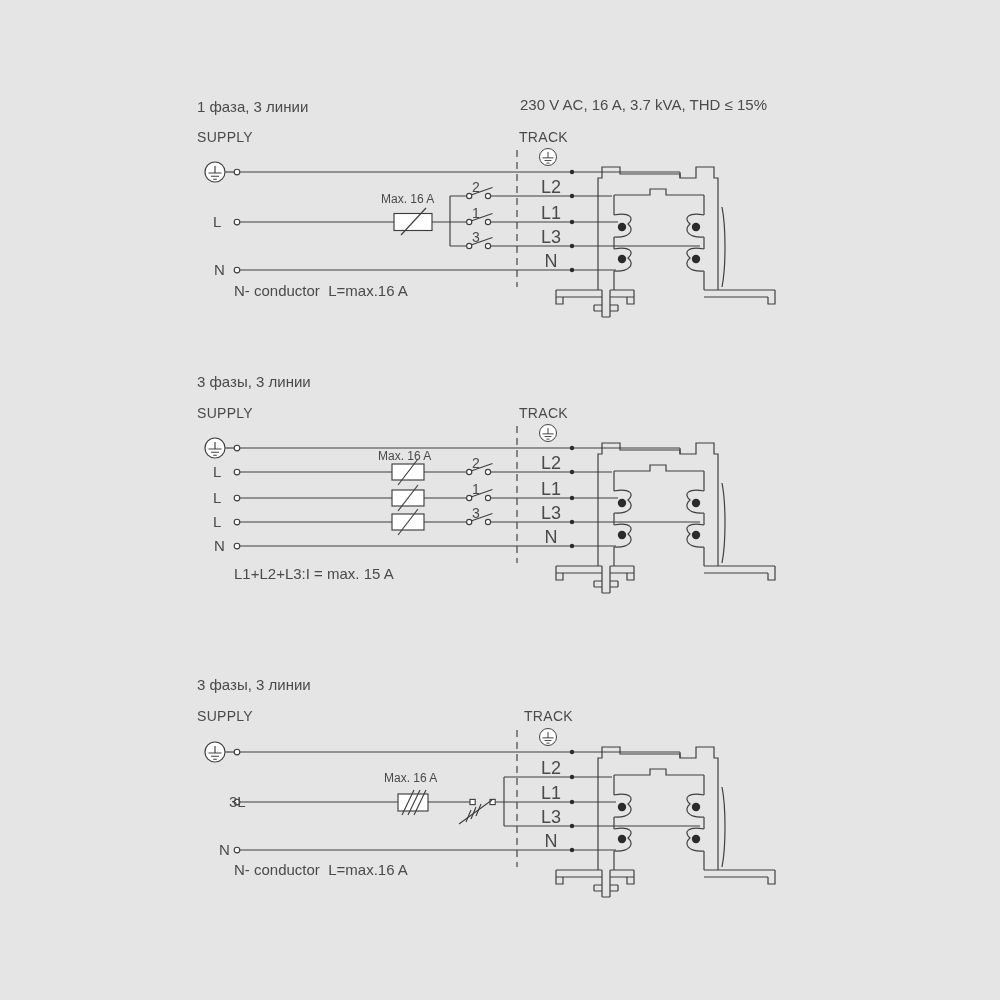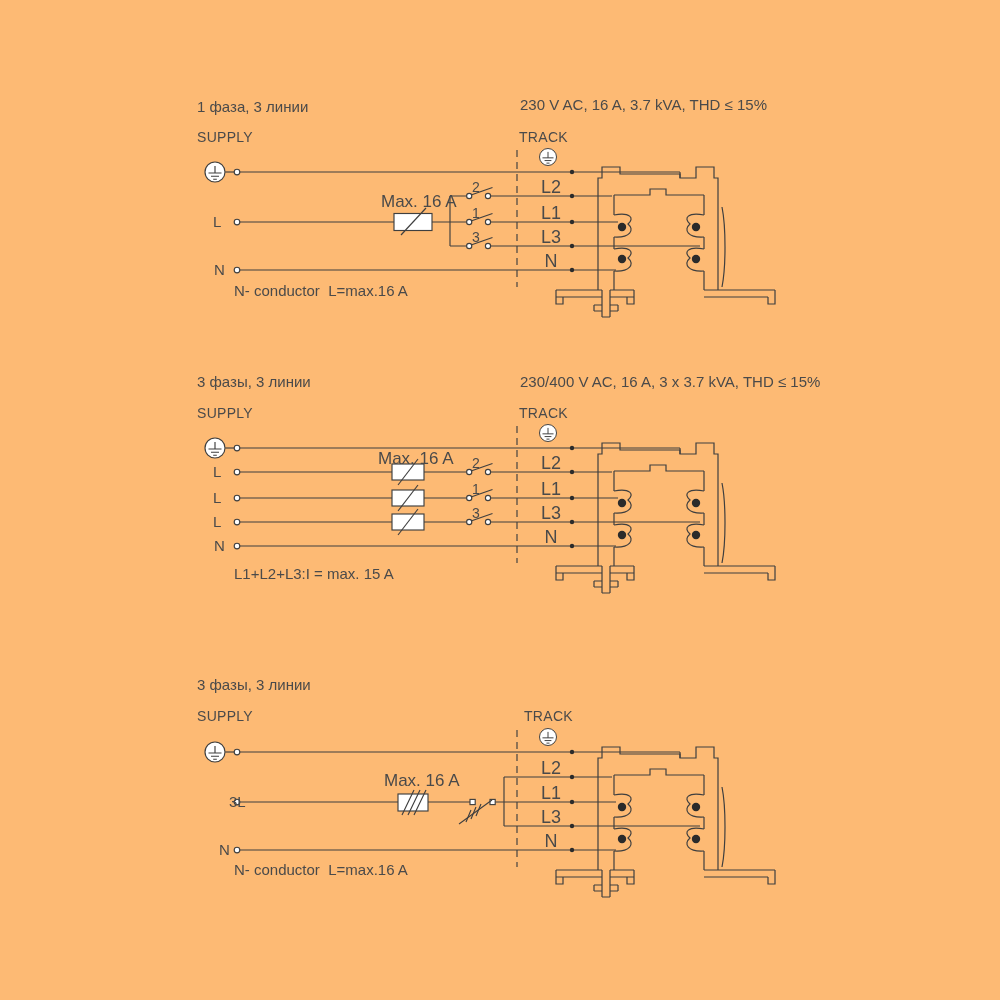--- a/index.html
+++ b/index.html
@@ -1,27 +1,27 @@
 <!DOCTYPE html>
 <html><head>
 <meta charset="utf-8">
 <style>
   html,body{margin:0;padding:0;background:#fff;}
   .stage{
-    position:relative;width:1000px;height:1000px;background:#fdba74;overflow:hidden;
+    position:relative;width:1000px;height:1000px;background:#e5e5e5;overflow:hidden;
     font-family:"Liberation Sans", sans-serif;color:#4a4a4a;
   }
   .art{position:absolute;left:0;top:0;}
   .lbl{position:absolute;line-height:1.05;white-space:pre;color:#4a4a4a;}
   .title{font-size:15px;}
   .hdr{font-size:14px;letter-spacing:.3px;}
   .pin{font-size:15px;}
   .tline{font-size:18px;width:26px;text-align:center;}
   .swnum{font-size:14px;}
-  .fuselbl{font-size:17px;}
+  .fuselbl{font-size:12px;}
   .note{font-size:15px;}
 </style>
 </head>
 <body>
 
 <div class="stage">
 
   <svg class="art" width="1000" height="1000" viewBox="0 0 1000 1000" fill="none" stroke="#3f3f3f" stroke-width="1.15">
     <defs>
 
@@ -185,21 +185,20 @@
   <div class="lbl swnum" style="left:472px;top:230px">3</div>
   <div class="lbl pin" style="left:213px;top:214px">L</div>
   <div class="lbl pin" style="left:214px;top:262px">N</div>
   <div class="lbl tline" style="left:538px;top:178px">L2</div>
   <div class="lbl tline" style="left:538px;top:204px">L1</div>
   <div class="lbl tline" style="left:538px;top:228px">L3</div>
   <div class="lbl tline" style="left:538px;top:252px">N</div>
   <div class="lbl note" style="left:234px;top:283px">N- conductor  L=max.16 A</div>
 
   <div class="lbl title" style="left:197px;top:374px">3 фазы, 3 линии</div>
-  <div class="lbl title" style="left:520px;top:374px">230/400 V AC, 16 A, 3 x 3.7 kVA, THD ≤ 15%</div>
   <div class="lbl hdr" style="left:197px;top:406px">SUPPLY</div>
   <div class="lbl hdr" style="left:519px;top:406px">TRACK</div>
   <div class="lbl fuselbl" style="left:378px;top:450px">Max. 16 A</div>
   <div class="lbl swnum" style="left:472px;top:456px">2</div>
   <div class="lbl swnum" style="left:472px;top:482px">1</div>
   <div class="lbl swnum" style="left:472px;top:506px">3</div>
   <div class="lbl pin" style="left:213px;top:464px">L</div>
   <div class="lbl pin" style="left:213px;top:490px">L</div>
   <div class="lbl pin" style="left:213px;top:514px">L</div>
   <div class="lbl pin" style="left:214px;top:538px">N</div>

